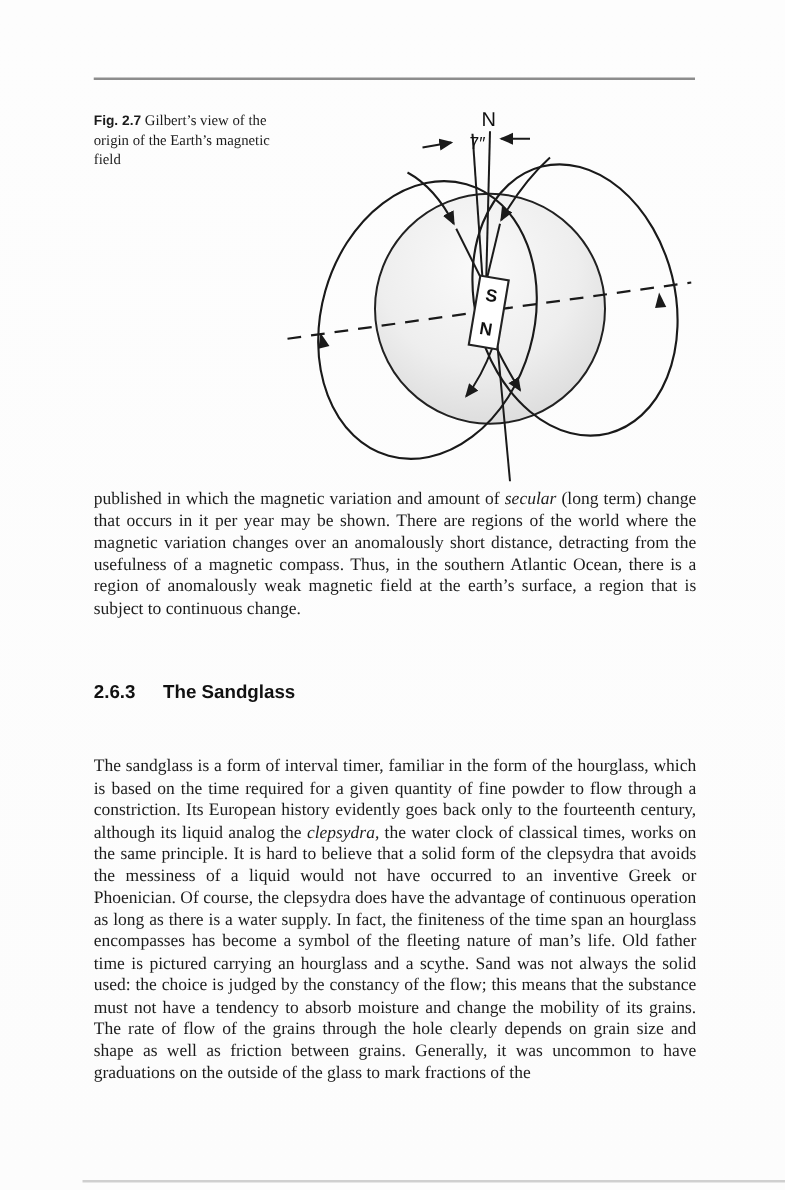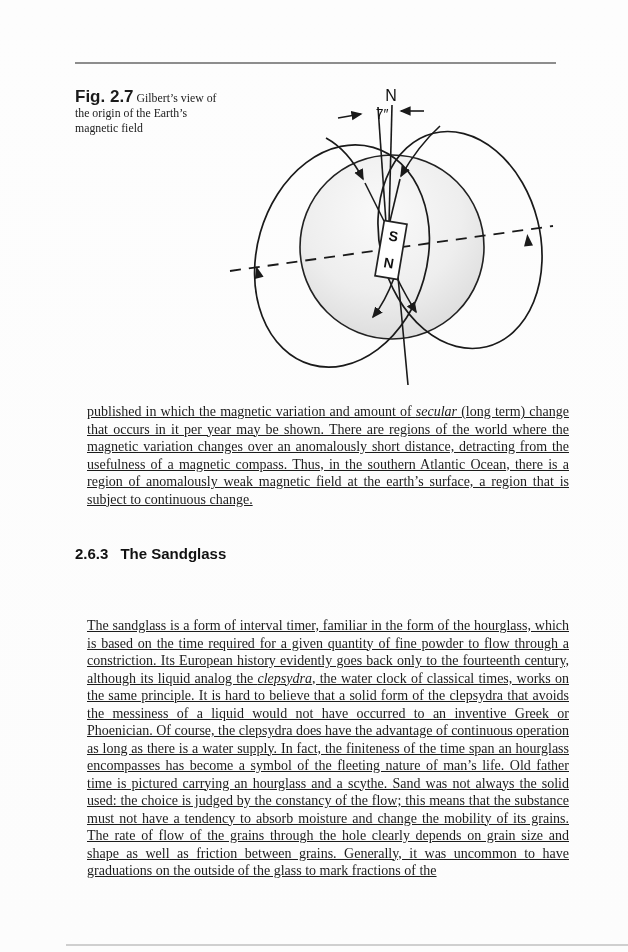--- a/index.html
+++ b/index.html
@@ -10,35 +10,35 @@
   
   .running-head{position:absolute;left:75px;top:46px;width:481px;display:flex;
       justify-content:space-between;font-family:"Liberation Sans",sans-serif;
       font-size:11.5px;color:#1e1e1e;}
   .running-head .sec-num{margin-right:14px;}
   .head-rule{position:absolute;left:75px;top:62px;width:481px;height:2px;background:#8d8d8d;}
 
   
   .fig-caption{position:absolute;left:75px;top:89px;width:158px;
       font-size:11.8px;line-height:15px;color:#1b1b1b;}
-  .fig-caption b{font-family:"Liberation Sans",sans-serif;font-size:17px;font-weight:700;margin-top:31px;}
+  .fig-caption b{font-family:"Liberation Sans",sans-serif;font-size:11px;font-weight:700;margin-top:31px;}
 
   
   .fig-svg{position:absolute;left:222px;top:88px;}
 
   
-  .body-para{position:absolute;left:75px;width:482px;margin:12px;text-align:justify;
-      font-size:14px;line-height:17.5px;color:#1c1c1c;text-decoration:underline;}
+  .body-para{position:absolute;left:75px;width:482px;margin:0;text-align:justify;
+      font-size:14px;line-height:17.5px;color:#1c1c1c;}
   .para1{top:391px;}
   .para2{top:605px;}
   .body-para i{font-style:italic;}
 
   .section-heading{position:absolute;left:75px;top:545px;margin:0;
       font-family:"Liberation Sans",sans-serif;font-size:15px;font-weight:700;color:#111;}
-  .section-heading .num{margin-right:12px;}
+  .section-heading .num{margin-right:22px;}
 
   
   .watermark{position:absolute;left:0;top:854px;width:628px;height:94px;}
   .bottom-hairline{position:absolute;left:66px;top:944px;width:562px;height:1.5px;background:#cfcfcf;}
 </style>
 </head>
 <body>
 
 <div class="page">
 

